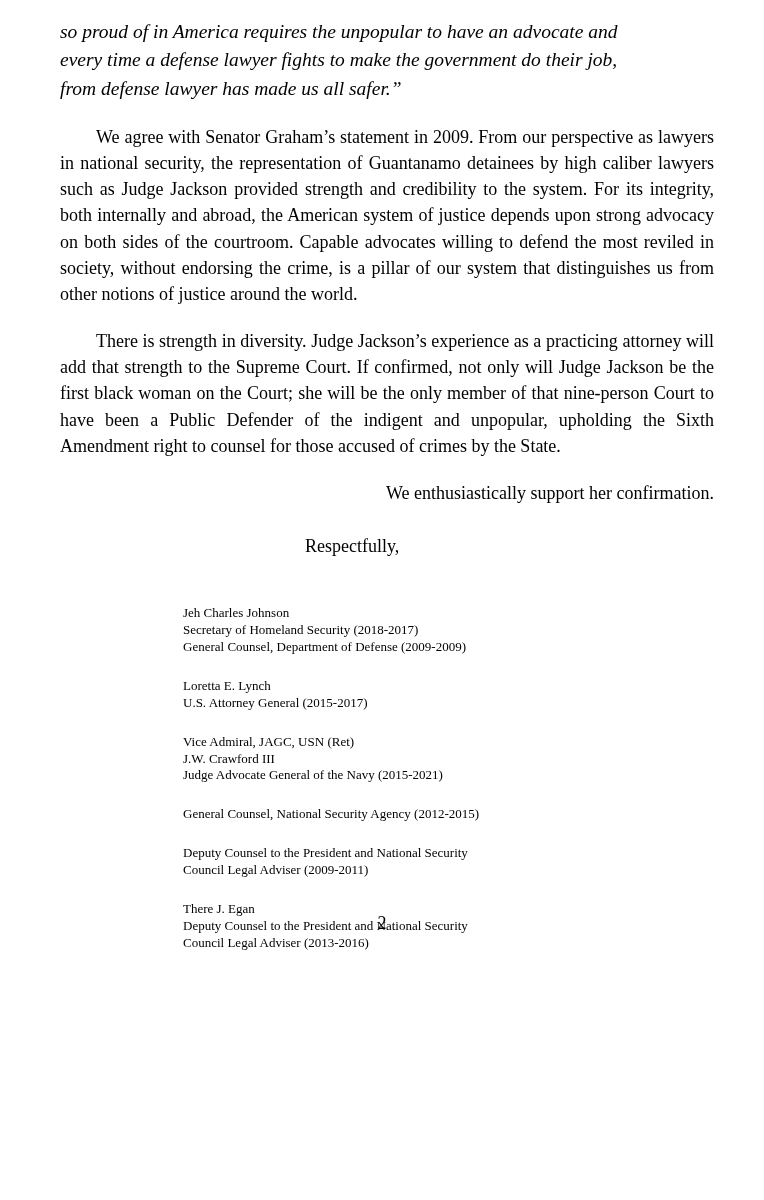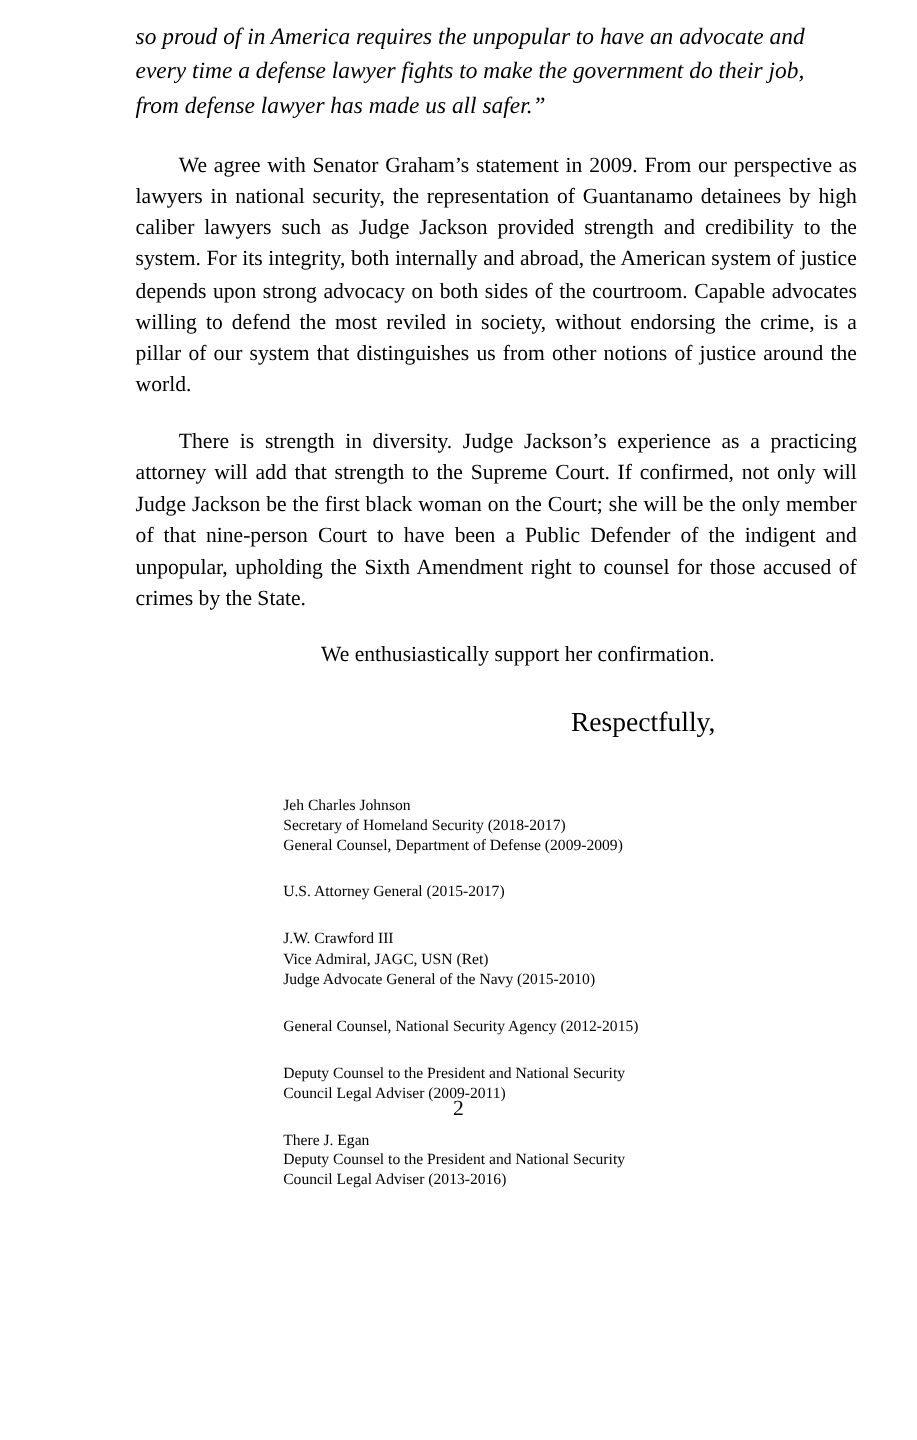--- a/index.html
+++ b/index.html
@@ -12,21 +12,21 @@
     height: 1200px;
     font-family: "Liberation Serif", "DejaVu Serif", serif;
     color: #000000;
     position: relative;
     overflow: hidden;
   }
   .page {
     width: 764px;
     height: 968px;
     box-sizing: border-box;
-    padding: 18px 50px 0 113px;
+    padding: 18px 50px 0 60px;
     position: relative;
   }
   .blockquote {
     font-style: italic;
     font-size: 19.5px;
     line-height: 1.45;
     text-align: justify;
     margin: 0 0 0 0;
     padding: 0 44px 0 0;
   }
@@ -38,26 +38,26 @@
     line-height: 1.455;
     text-align: justify;
     margin: 21px 0 0 0;
     text-indent: 0;
   }
   p.body-par .ind {
     display: inline-block;
     width: 36px;
   }
   p.body-par.no-just {
-    text-align: center;
+    text-align: right;
   }
   .respectfully {
     margin: 30px 0 0 0;
-    font-size: 23px;
-    text-align: center;
+    font-size: 18px;
+    text-align: left;
     padding-left: 245px;
   }
   .signatures {
     margin: 48px 0 0 0;
     padding-left: 123px;
   }
   .sig-block {
     margin-bottom: 22px;
   }
   .sig-block .line {
@@ -95,27 +95,28 @@
 
   <div class="signatures">
 
     <div class="sig-block">
       <div class="line">Jeh Charles Johnson</div>
       <div class="line">Secretary of Homeland Security (2018-2017)</div>
       <div class="line">General Counsel, Department of Defense (2009-2009)</div>
     </div>
 
     <div class="sig-block">
+      <div class="line">Loretta E. Lynch</div>
       <div class="line">U.S. Attorney General (2015-2017)</div>
     </div>
 
     <div class="sig-block">
+      <div class="line">Vice Admiral, JAGC, USN (Ret)</div>
       <div class="line">J.W. Crawford III</div>
-      <div class="line">Vice Admiral, JAGC, USN (Ret)</div>
-      <div class="line">Judge Advocate General of the Navy (2015-2010)</div>
+      <div class="line">Judge Advocate General of the Navy (2015-2021)</div>
     </div>
 
     <div class="sig-block">
       <div class="line">General Counsel, National Security Agency (2012-2015)</div>
     </div>
 
     <div class="sig-block">
       <div class="line">Deputy Counsel to the President and National Security</div>
       <div class="line">Council Legal Adviser (2009-2011)</div>
     </div>

